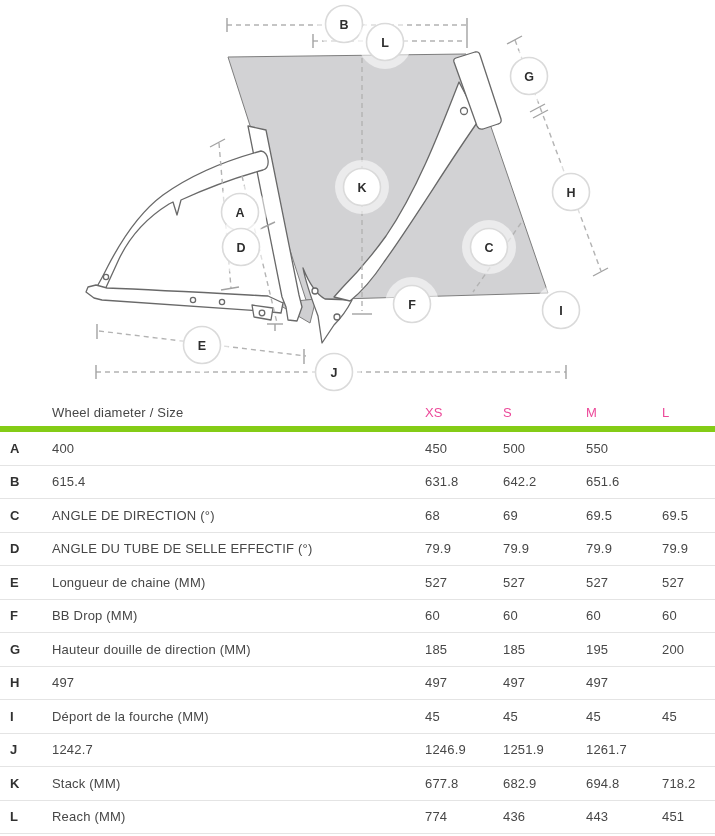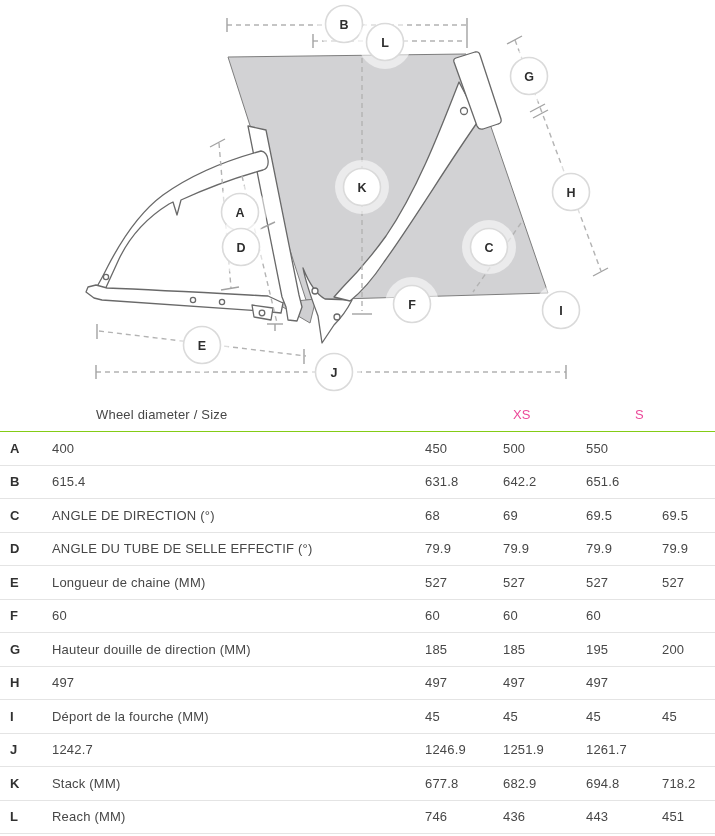--- a/index.html
+++ b/index.html
@@ -5,21 +5,21 @@
   html,body{margin:0;padding:0;background:#fff;}
   body{width:715px;height:836px;overflow:hidden;font-family:"Liberation Sans",sans-serif;-webkit-font-smoothing:antialiased;}
   .page{width:715px;height:836px;background:#fff;position:relative;}
   .diagram-wrap{width:715px;height:398px;position:relative;}
   .diagram-wrap svg{display:block;}
 
   
   .geo-table{width:715px;box-sizing:border-box;}
   .trow{display:grid;grid-template-columns:42px 373px 78px 83px 76px 1fr;align-items:center;
         height:33.5px;border-bottom:1px solid #e4e4e4;padding-left:10px;box-sizing:border-box;}
-  .trow.head{height:34px;border-bottom:1px solid #84cc16;gap:44px;}
+  .trow.head{height:34px;border-bottom:6px solid #84cc16;}
   .cell{font-size:13px;color:#474747;letter-spacing:.2px;white-space:nowrap;overflow:hidden;}
   .cell.key{font-weight:bold;color:#313131;}
   .cell.size{color:#ec4899;}
   .badge-letter{font-weight:bold;}
 </style>
 </head>
 <body>
 
 <div class="page">
 
@@ -223,20 +223,21 @@
     <div class="cell key">E</div>
     <div class="cell label">Longueur de chaine (MM)</div>
     <div class="cell val">527</div>
     <div class="cell val">527</div>
     <div class="cell val">527</div>
     <div class="cell val">527</div>
   </div>
 
   <div class="trow">
     <div class="cell key">F</div>
+    <div class="cell label">BB Drop (MM)</div>
     <div class="cell val">60</div>
     <div class="cell val">60</div>
     <div class="cell val">60</div>
     <div class="cell val">60</div>
   </div>
 
   <div class="trow">
     <div class="cell key">G</div>
     <div class="cell label">Hauteur douille de direction (MM)</div>
     <div class="cell val">185</div>
@@ -275,21 +276,21 @@
     <div class="cell label">Stack (MM)</div>
     <div class="cell val">677.8</div>
     <div class="cell val">682.9</div>
     <div class="cell val">694.8</div>
     <div class="cell val">718.2</div>
   </div>
 
   <div class="trow">
     <div class="cell key">L</div>
     <div class="cell label">Reach (MM)</div>
-    <div class="cell val">746</div>
+    <div class="cell val">774</div>
     <div class="cell val">436</div>
     <div class="cell val">443</div>
     <div class="cell val">451</div>
   </div>
 </div>
   </div>
 
 </div>
 
 </body></html>

